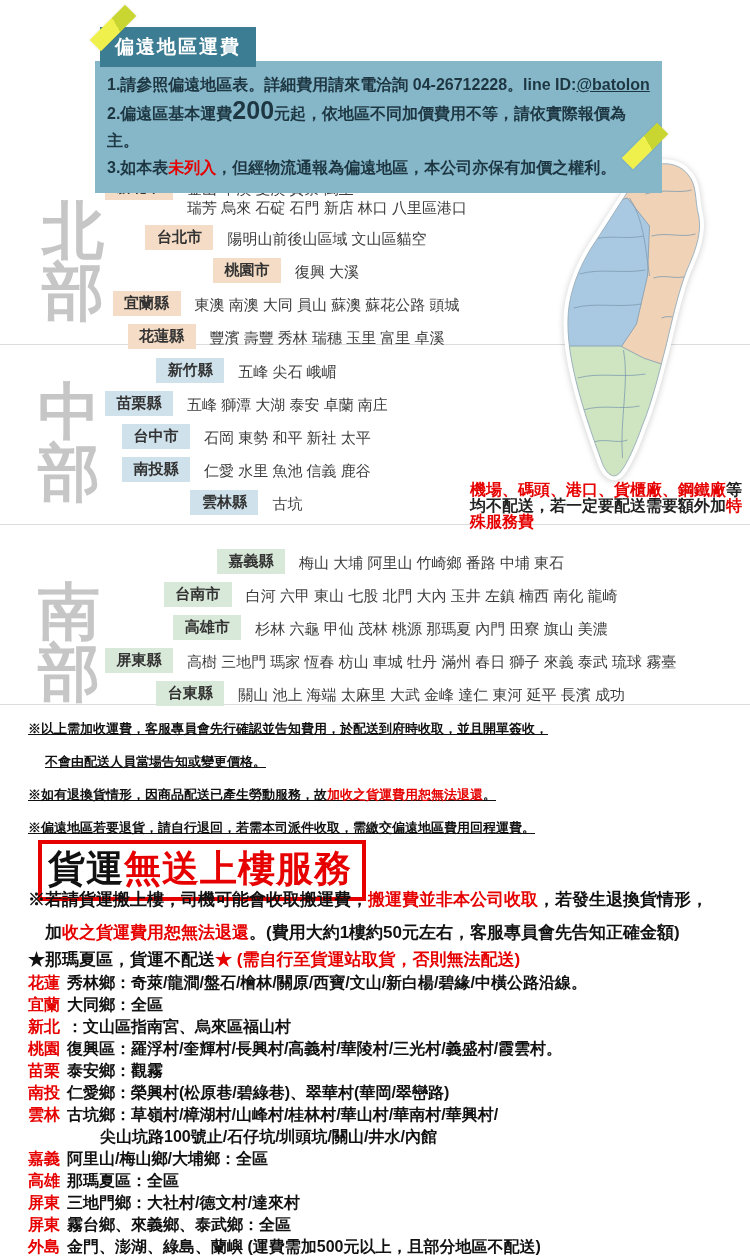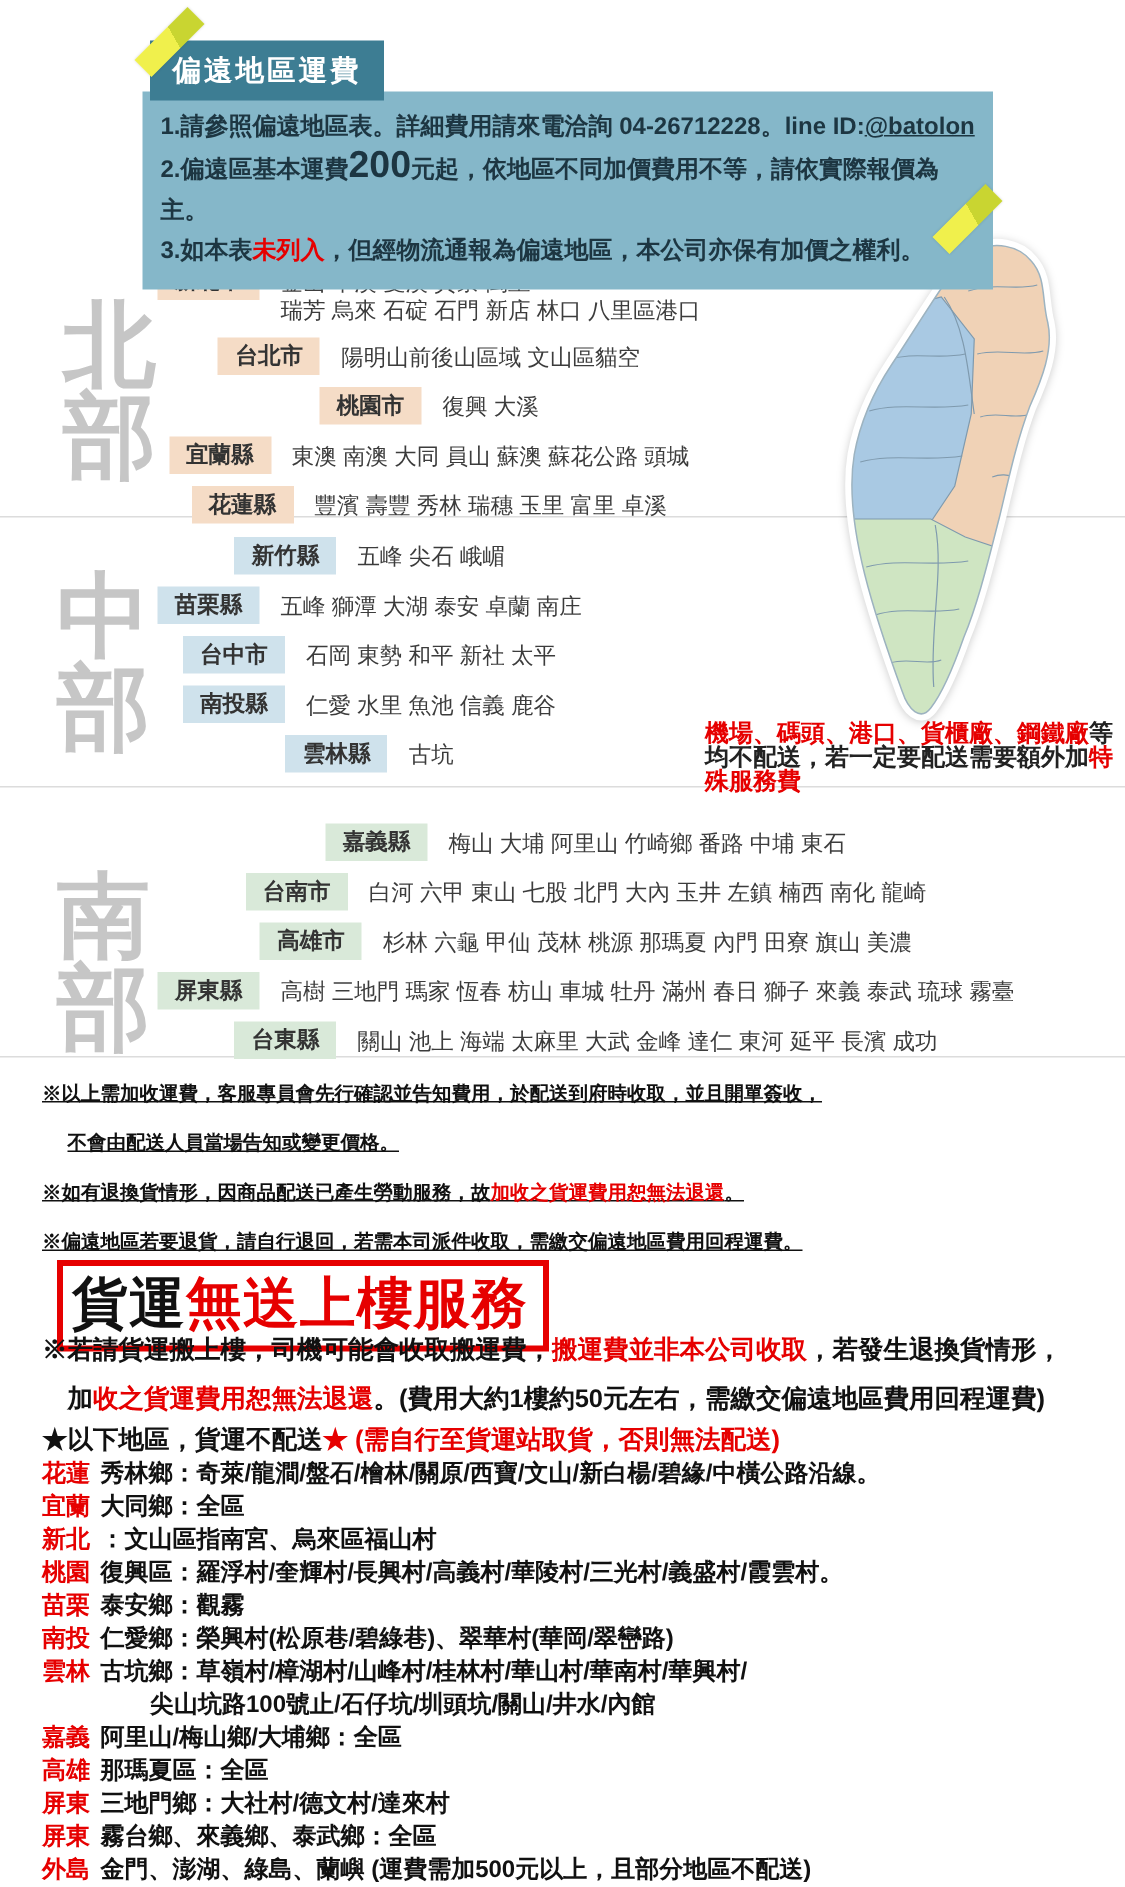--- a/index.html
+++ b/index.html
@@ -219,25 +219,25 @@
     <div><span>※如有退換貨情形，因商品配送已產生勞動服務，故</span><span class="red">加收之貨運費用恕無法退還</span><span>。</span></div>
     <div>※偏遠地區若要退貨，請自行退回，若需本司派件收取，需繳交偏遠地區費用回程運費。</div>
   </div>
 
   <div class="banner">
     <span>貨運</span><span class="red">無送上樓服務</span>
   </div>
 
   <div class="upstairs">
     <div><span>※若請貨運搬上樓，司機可能會收取搬運費，</span><span class="red">搬運費並非本公司收取</span><span>，若發生退換貨情形，</span></div>
-    <div class="indent"><span>加</span><span class="red">收之貨運費用恕無法退還</span><span>。(費用大約1樓約50元左右，需繳交偏遠地區費用回程運費)</span></div>
+    <div class="indent"><span>加</span><span class="red">收之貨運費用恕無法退還</span><span>。(費用大約1樓約50元左右，客服專員會先告知正確金額)</span></div>
   </div>
 
   <div class="star-line">
-    <span>★以下地區，貨運不配送</span><span class="red">★ (需自行至貨運站取貨，否則無法配送)</span>
+    <span>★那瑪夏區，貨運不配送</span><span class="red">★ (需自行至貨運站取貨，否則無法配送)</span>
   </div>
 
   <div class="nd-list">
     <div class="nd-item">
         <span class="nd-county">花蓮</span>
         <span class="nd-text">秀林鄉：奇萊/龍澗/盤石/檜林/關原/西寶/文山/新白楊/碧緣/中橫公路沿線。</span>
       </div>
     <div class="nd-item">
         <span class="nd-county">宜蘭</span>
         <span class="nd-text">大同鄉：全區</span>

